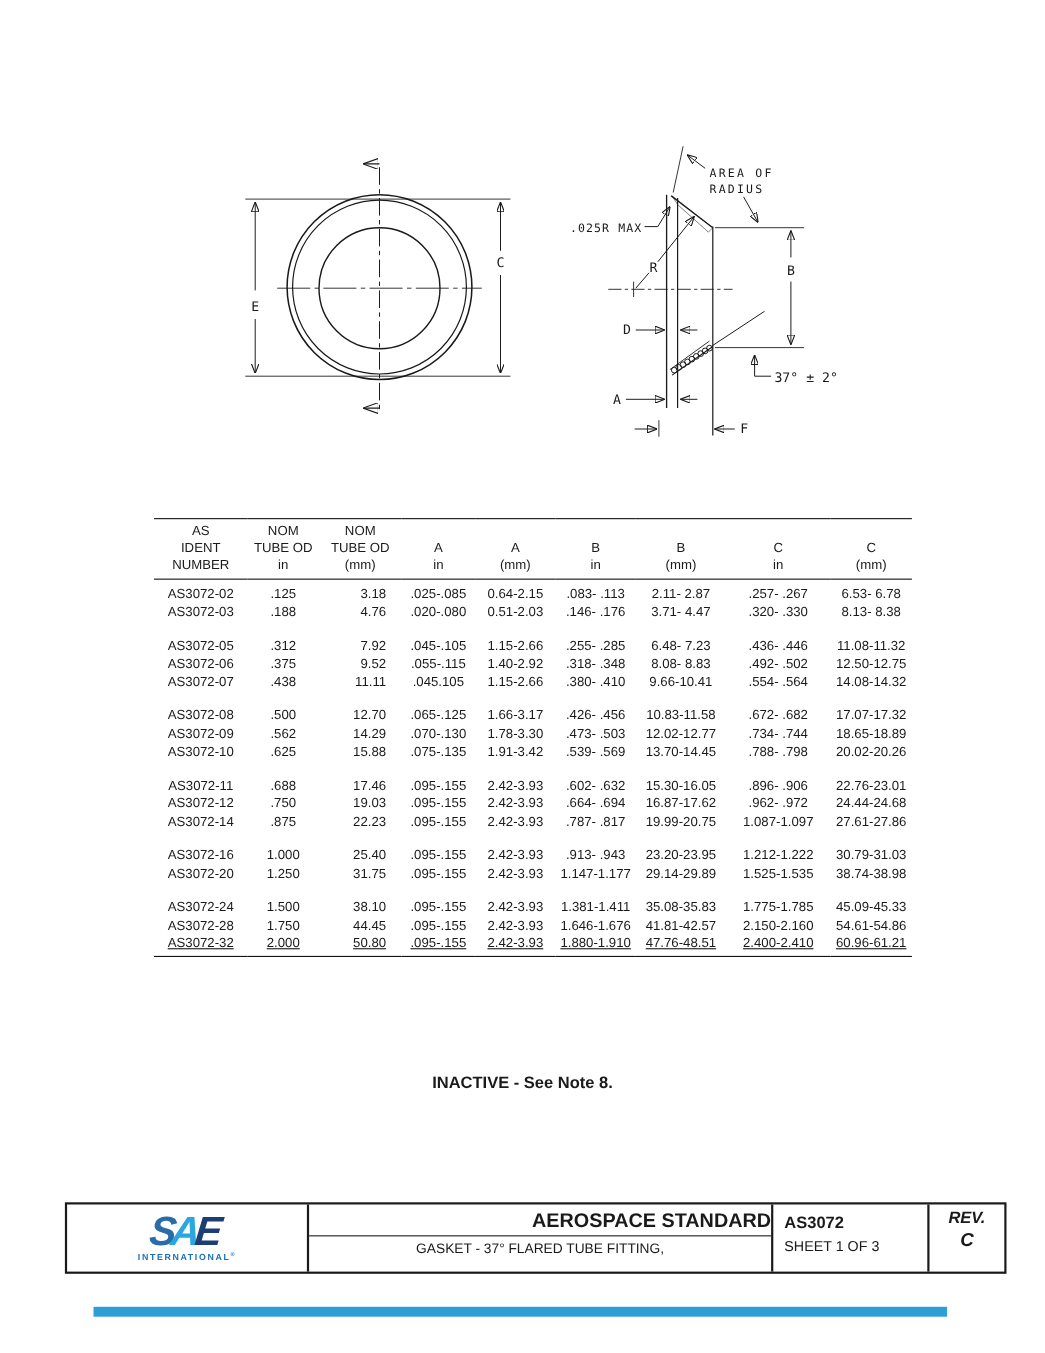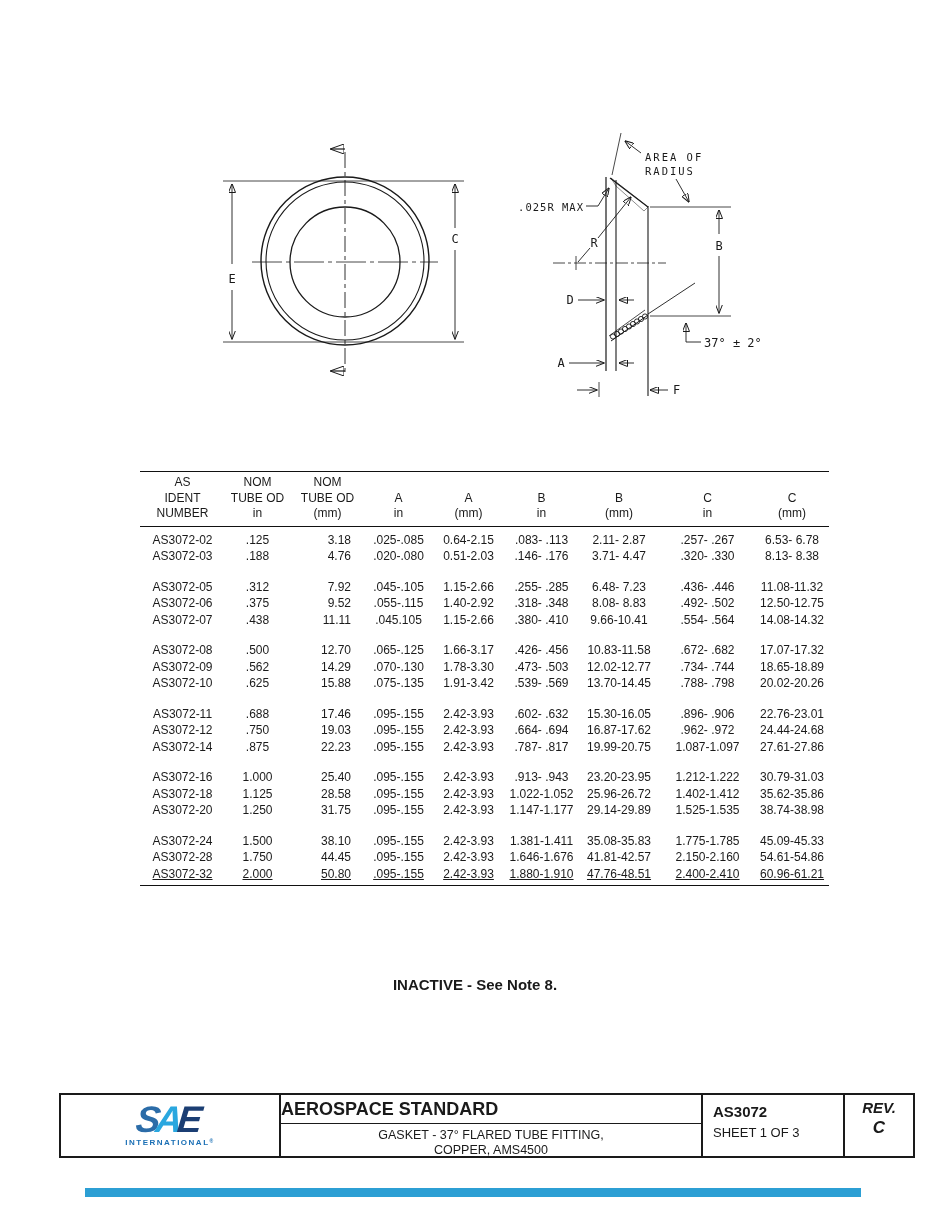--- a/index.html
+++ b/index.html
@@ -37,21 +37,21 @@
   .fcell { box-sizing:border-box; border-right:2px solid #1a1a1a; height:100%; }
   .fcell:last-child { border-right:none; }
   .flogo  { width:220px; display:flex; flex-direction:column; align-items:center; justify-content:center; }
   .ftitlecell { width:422px; display:flex; flex-direction:column; }
   .fdoc   { width:142px; padding:8px 0 0 10px; }
   .frev   { width:68px; text-align:center; padding-top:4px;font-style:italic; }
   .sae-wordmark { font-style:italic; font-weight:bold; font-size:37px; line-height:32px;
                   letter-spacing:-5px; transform:skewX(-6deg); padding-right:6px; }
   .sae-intl { font-size:8px; font-weight:bold; letter-spacing:1.5px; margin-top:2px; }
   .sae-reg { font-size:5px; vertical-align:top; }
-  .ftitle { border-bottom:1.5px solid #1a1a1a; text-align:left; font-weight:bold;
+  .ftitle { border-bottom:1.5px solid #1a1a1a; text-align:right; font-weight:bold;
             font-size:18px; padding:4px 0 3px 0; }
   .fsub   { text-align:center; font-size:12.5px; line-height:15px; padding-top:4px; }
   .doc-number { font-weight:bold; font-size:15px; }
   .sheet-number { font-size:13px; margin-top:5px; }
   .rev-label { font-weight:bold; font-size:15px; }
   .rev-value { font-weight:bold; font-size:17px; margin-top:2px; }
 
   
   #bottom-bar { position:absolute; left:85px; top:1188px; width:776px; height:9px; }
 </style>
@@ -358,31 +358,20 @@
           <td class="c1">1.000</td>
           <td class="c2">25.40</td>
           <td class="c3">.095-.155</td>
           <td class="c4">2.42-3.93</td>
           <td class="c5">.913- .943</td>
           <td class="c6">23.20-23.95</td>
           <td class="c7">1.212-1.222</td>
           <td class="c8">30.79-31.03</td>
         </tr>
         <tr>
-          <td class="c0">AS3072-18</td>
-          <td class="c1">1.125</td>
-          <td class="c2">28.58</td>
-          <td class="c3">.095-.155</td>
-          <td class="c4">2.42-3.93</td>
-          <td class="c5">1.022-1.052</td>
-          <td class="c6">25.96-26.72</td>
-          <td class="c7">1.402-1.412</td>
-          <td class="c8">35.62-35.86</td>
-        </tr>
-        <tr>
           <td class="c0">AS3072-20</td>
           <td class="c1">1.250</td>
           <td class="c2">31.75</td>
           <td class="c3">.095-.155</td>
           <td class="c4">2.42-3.93</td>
           <td class="c5">1.147-1.177</td>
           <td class="c6">29.14-29.89</td>
           <td class="c7">1.525-1.535</td>
           <td class="c8">38.74-38.98</td>
         </tr>
@@ -430,21 +419,20 @@
 
 <div id="footer">
   <div class="fcell flogo">
     <div class="sae-wordmark"><span style="color:#2b6ca8">S</span><span style="color:#2aa7df">A</span><span style="color:#1b3e73">E</span></div>
     <div class="sae-intl" style="color:#1a6fb5"><span>INTERNATIONAL</span><span class="sae-reg">®</span></div>
   </div>
   <div class="fcell ftitlecell">
     <div class="ftitle">AEROSPACE STANDARD</div>
     <div class="fsub">
       <div>GASKET - 37° FLARED TUBE FITTING,</div>
-      <div>COPPER, AMS4500</div>
     </div>
   </div>
   <div class="fcell fdoc">
     <div class="doc-number">AS3072</div>
     <div class="sheet-number">SHEET 1 OF 3</div>
   </div>
   <div class="fcell frev">
     <div class="rev-label">REV.</div>
     <div class="rev-value">C</div>
   </div>

